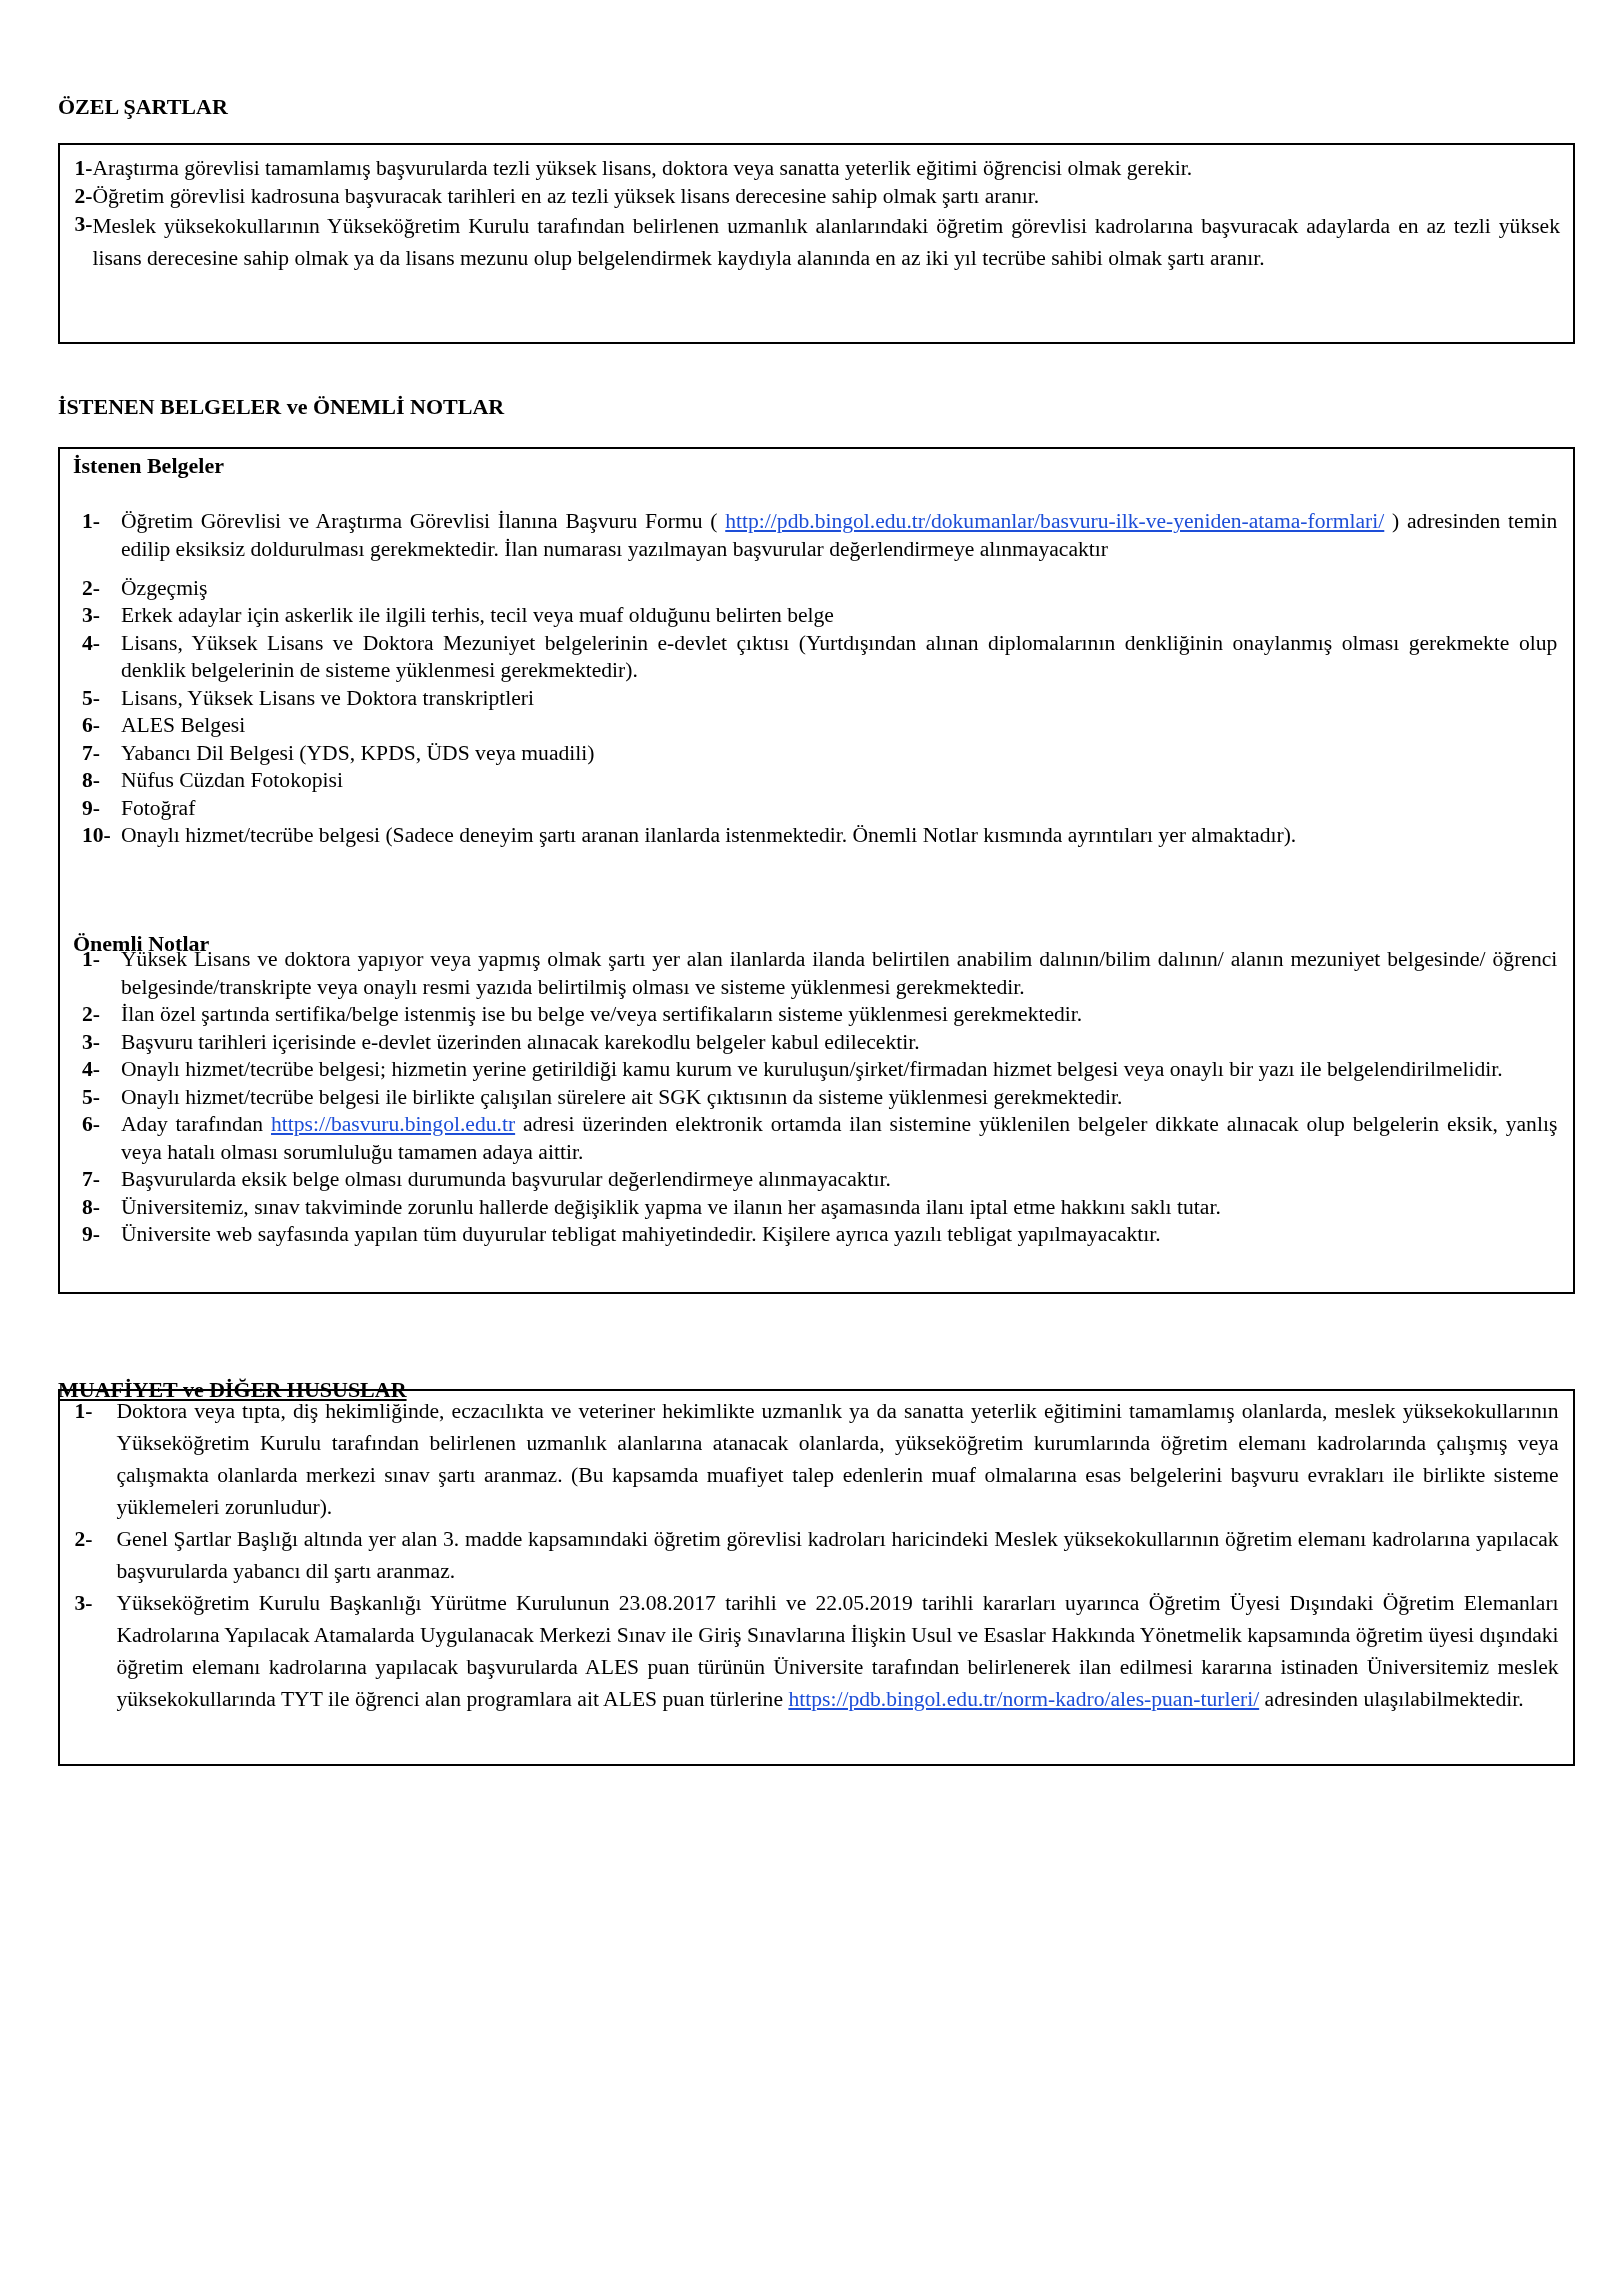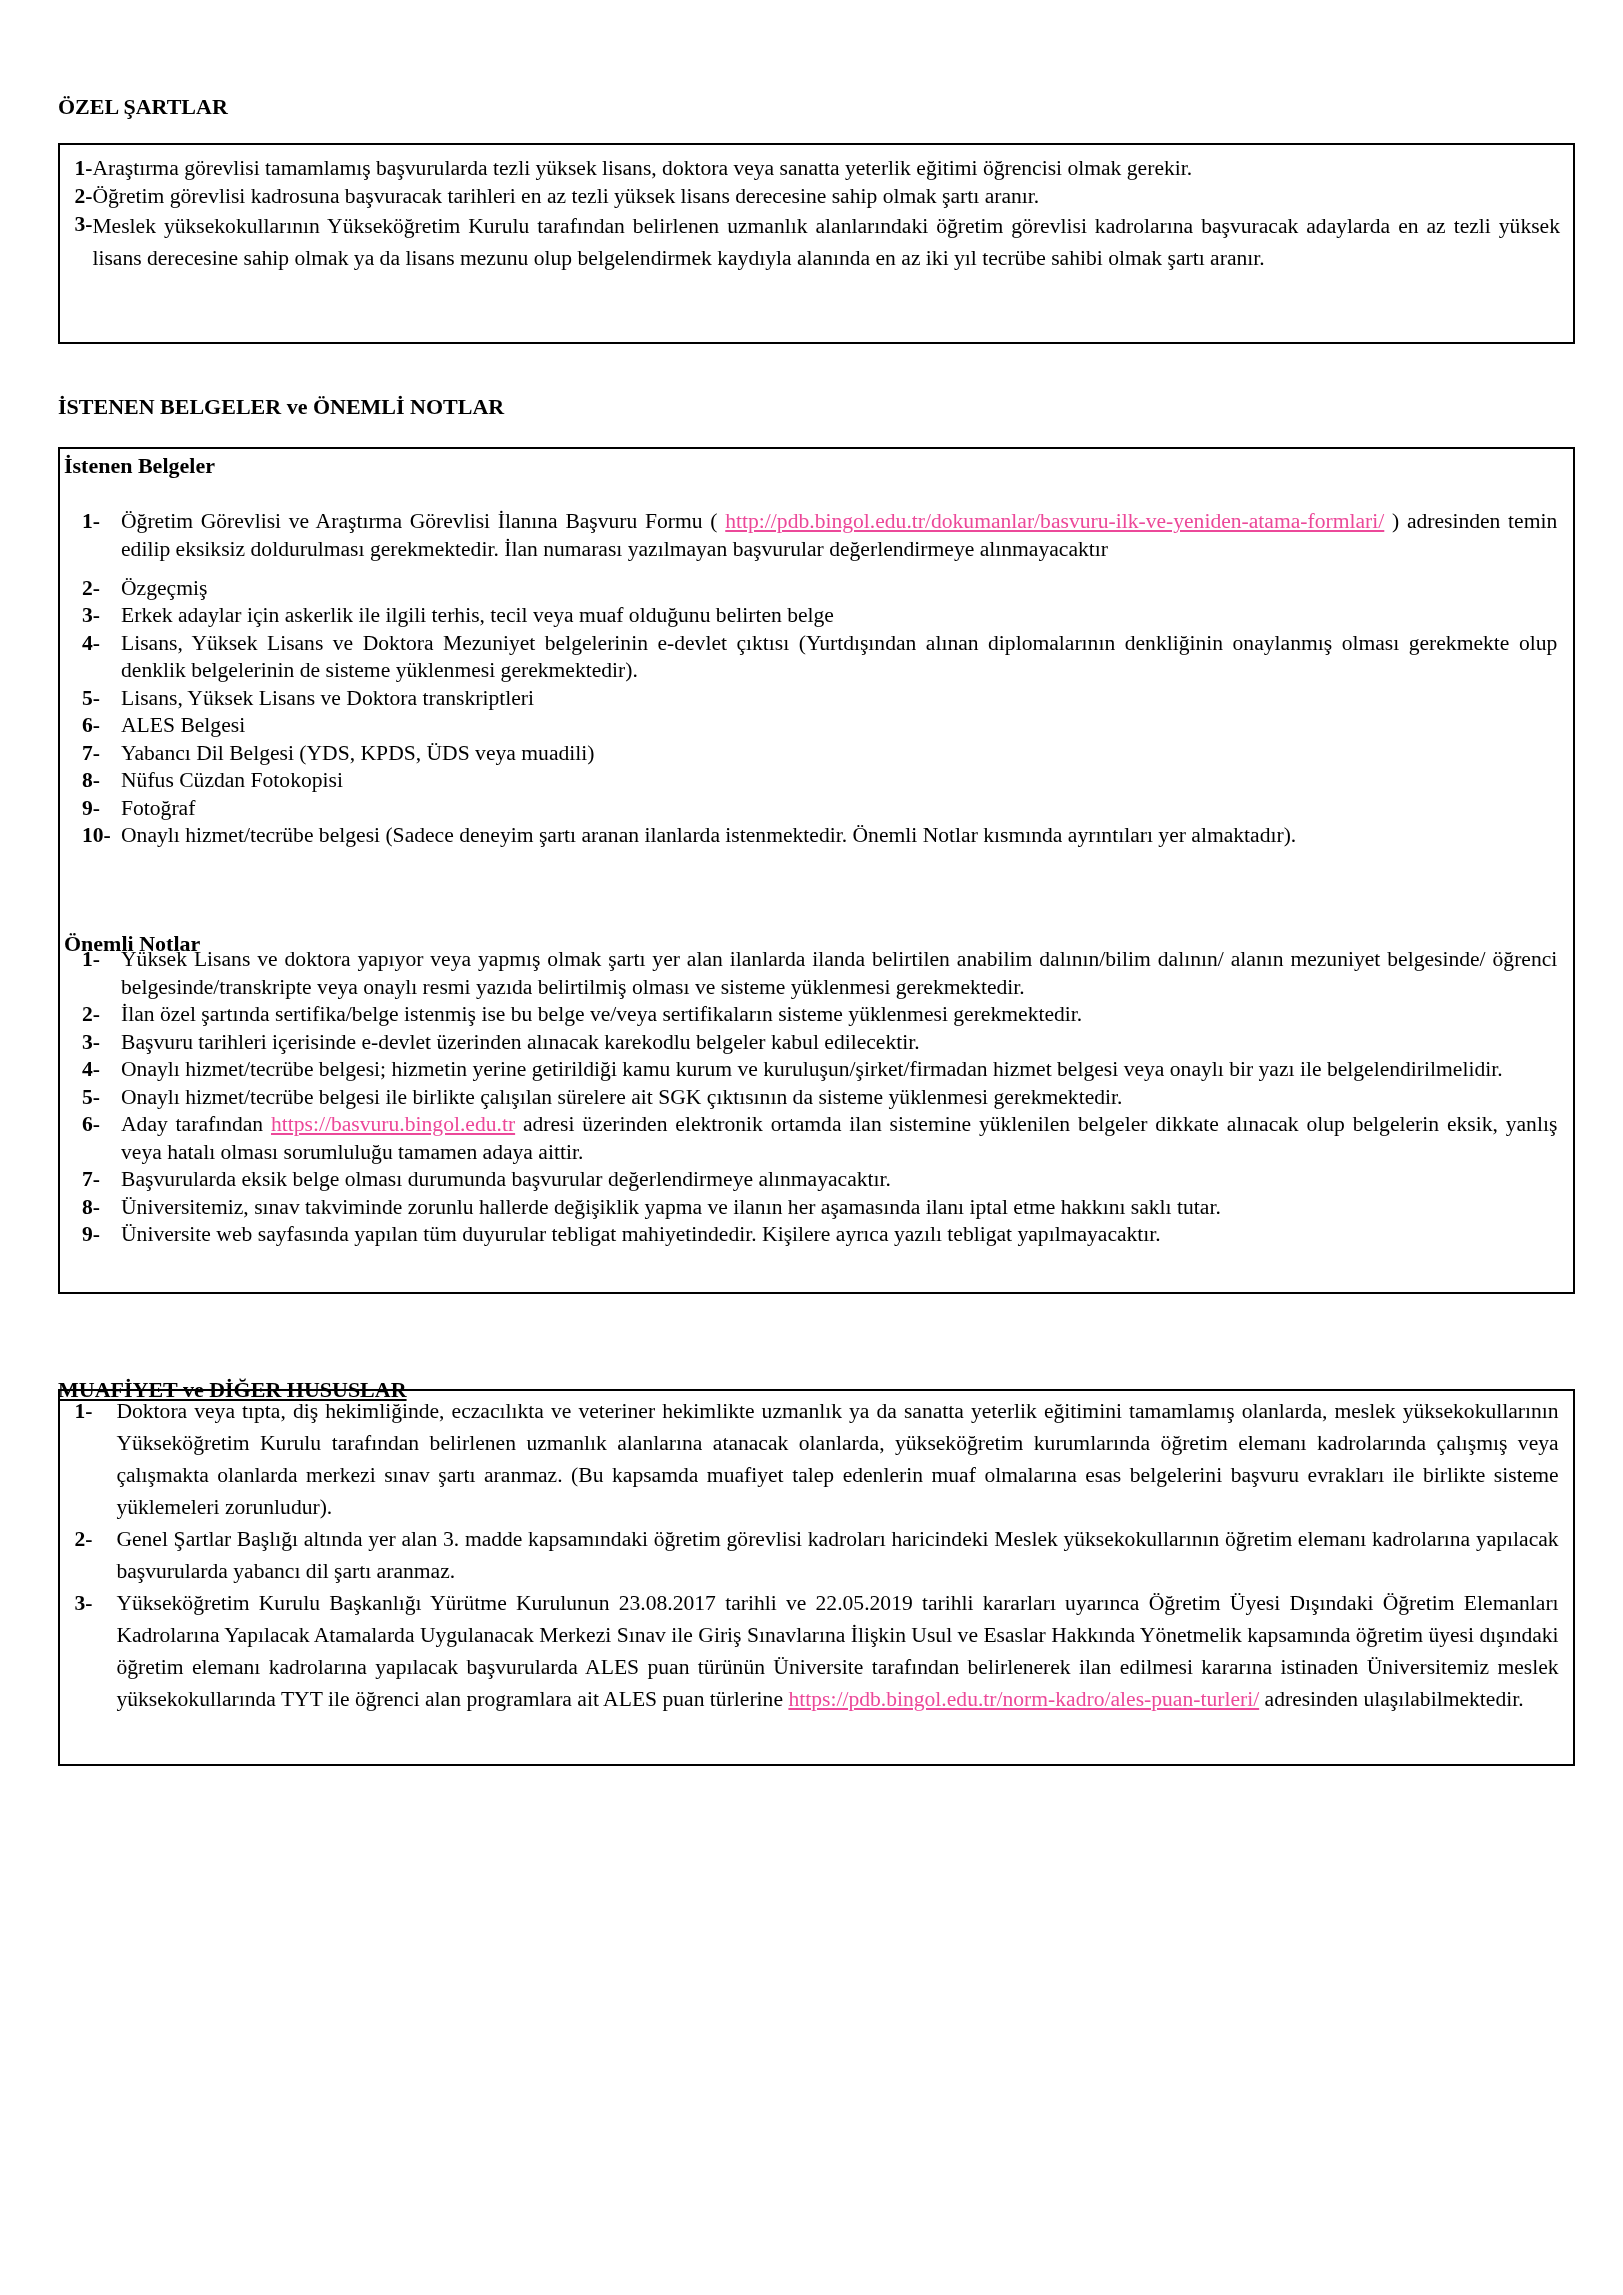--- a/index.html
+++ b/index.html
@@ -11,34 +11,34 @@
   .sec-title {
     position: absolute; left: 58px;
     font-weight: bold; font-size: 22px; line-height: 26px; margin: 0;
   }
   .box {
     position: absolute; left: 58px; width: 1517px;
     border: 2px solid #000; box-sizing: border-box;
   }
   .txt { font-size: 21.6px; }
   .num { font-weight: bold; }
-  a.lnk { color: #ec4899; text-decoration: underline; margin-top: 42px; }
+  a.lnk { color: #1d4ed8; text-decoration: underline; margin-top: 42px; }
 
   
   #s1-title { top: 94px; text-align: right; }
   #box1 { top: 143px; height: 201px; padding: 9.2px 13px 0 14.4px; }
   #box1 .item { display: flex; line-height: 28px; }
   #box1 .item .num { flex: 0 0 auto; }
   #box1 .item .body { flex: 1; text-align: justify; text-align-last: left; line-height: 28px; }
   #box1 .item.wrap .body { line-height: 36px; margin-top: -3.9px; }
 
   
   #s2-title { top: 394px; }
   #box2 { top: 447px; height: 847px; padding: 0 14.4px 0 9.2px; }
-  .subhead { font-weight: bold; font-size: 22px; position: absolute; left: 4px; }
+  .subhead { font-weight: bold; font-size: 22px; position: absolute; left: 13px; }
   #sub-belgeler { top: 3.9px; }
   #sub-notlar { top: 442px; margin-top: 40px; }
   .list { position: absolute; left: 22px; right: 15.7px; }
   .list .item { display: flex; line-height: 27.5px; }
   .list .item .num { flex: 0 0 39px; }
   .list .item .body { flex: 1; text-align: justify; text-align-last: left; }
   #list-belgeler { top: 59px; }
   #list-belgeler .item.first { margin-bottom: 11.8px; }
   #list-notlar { top: 497px; }
 

